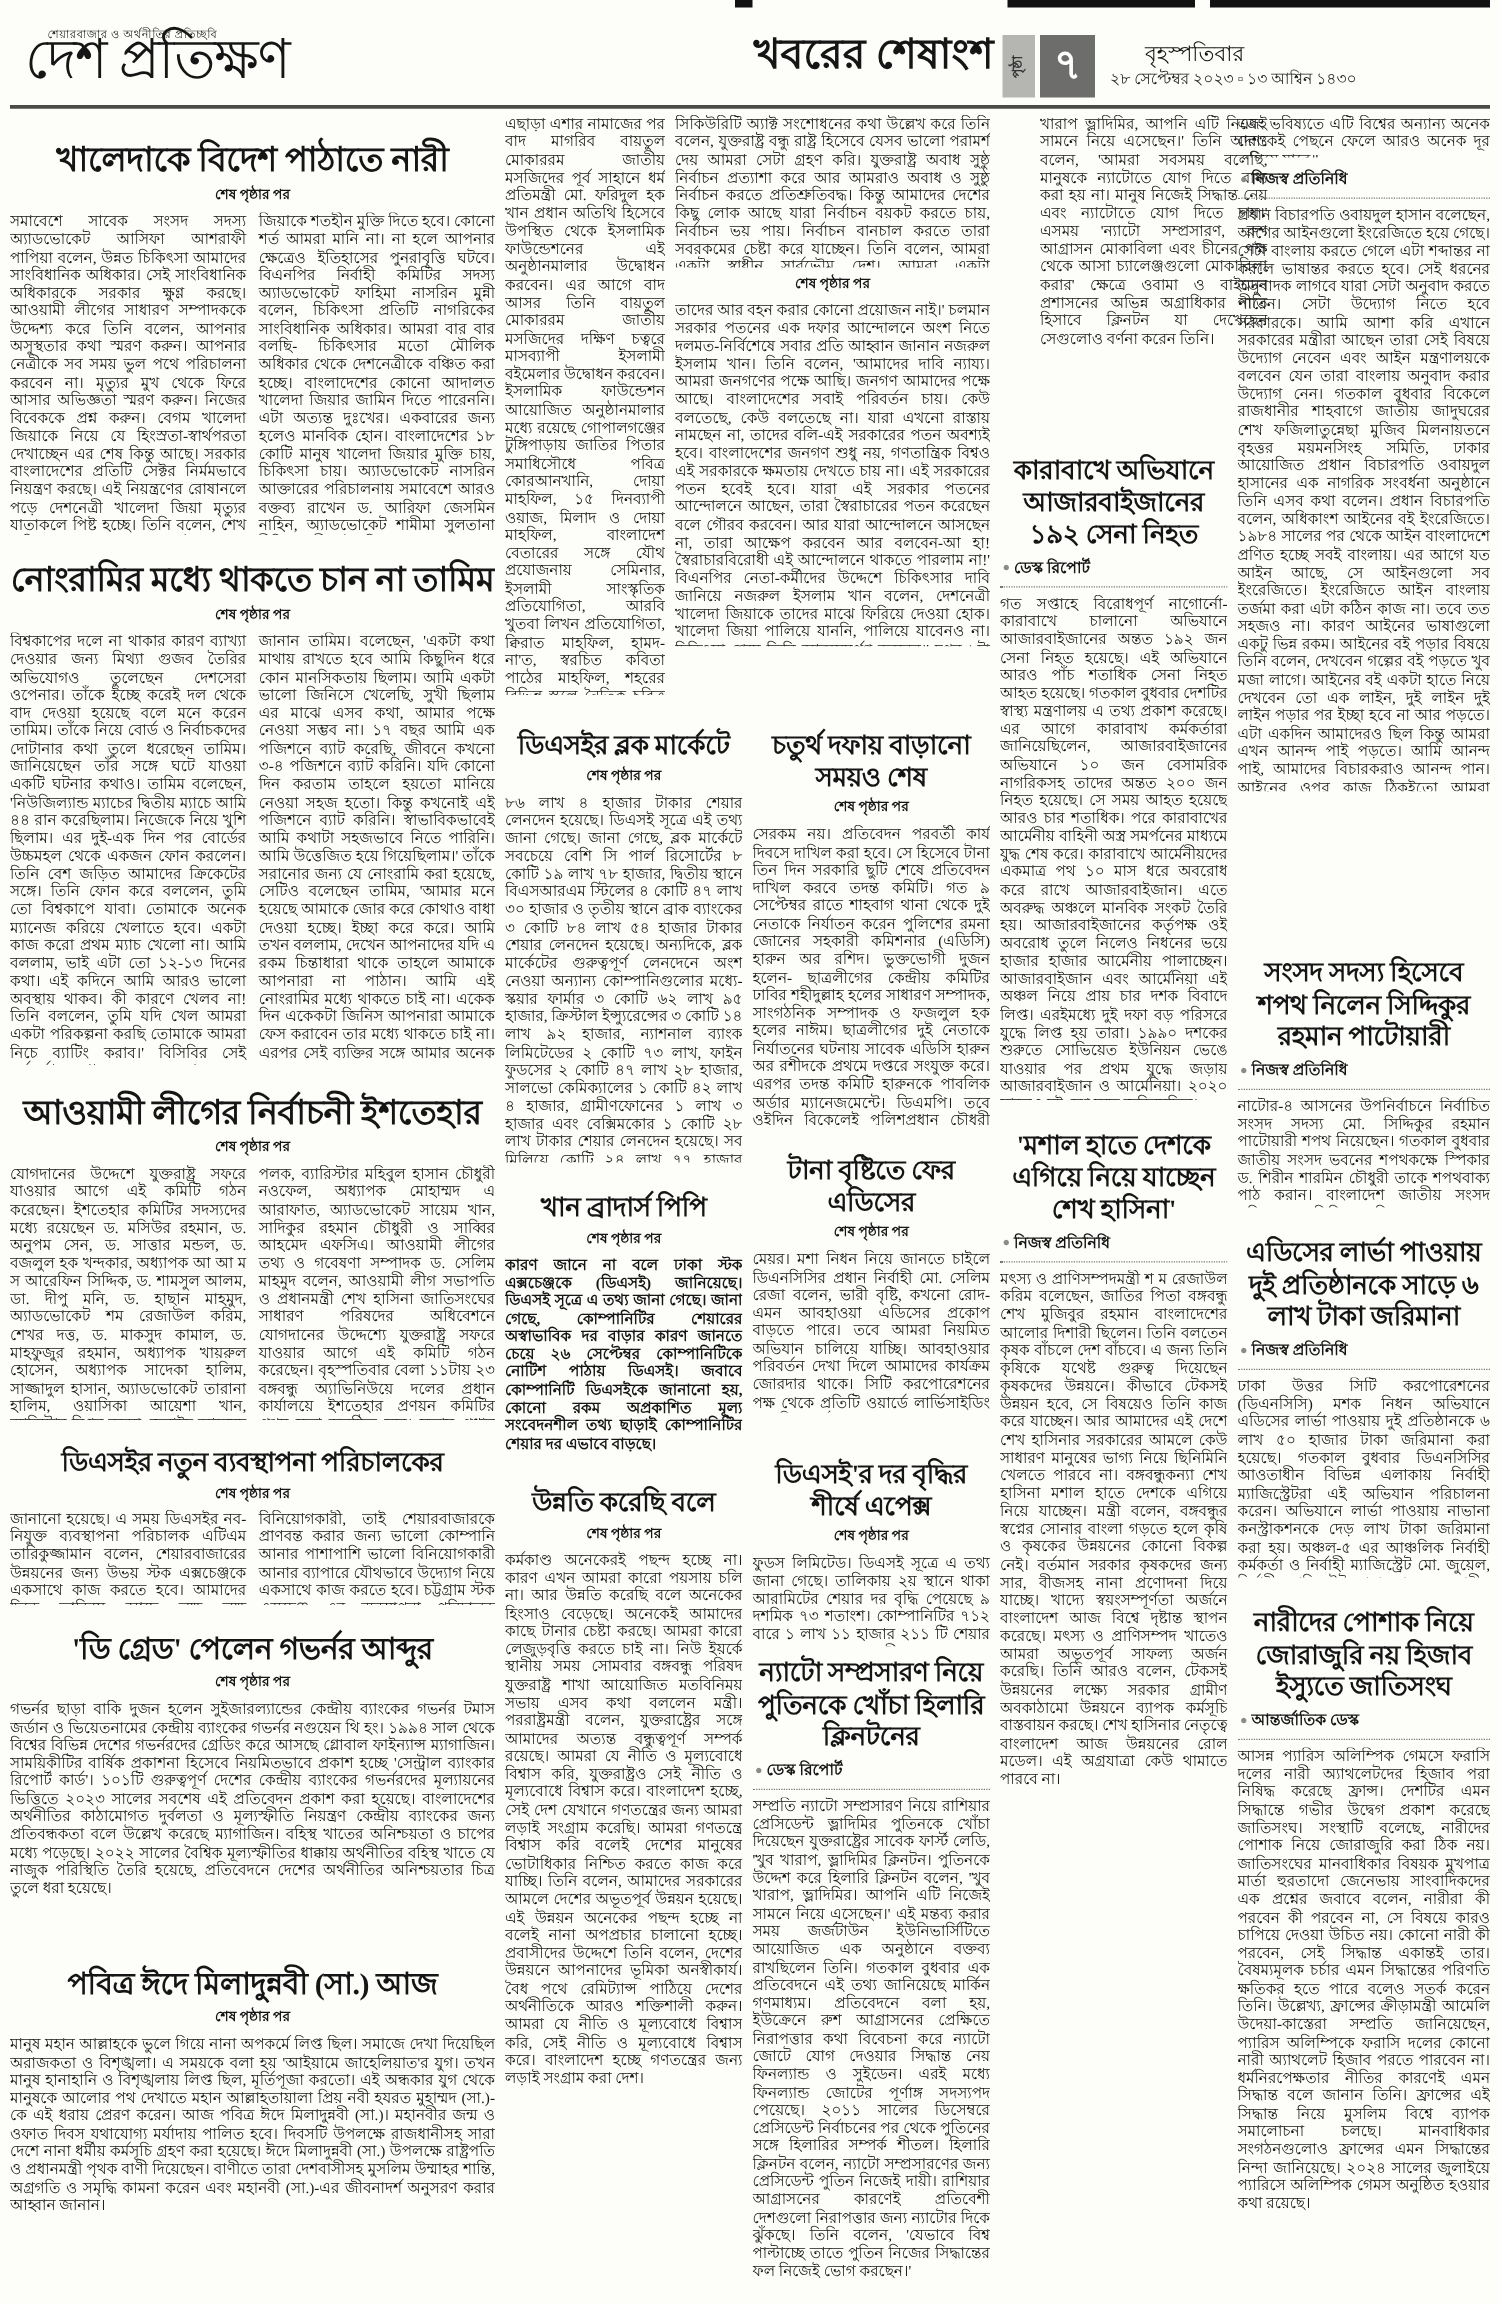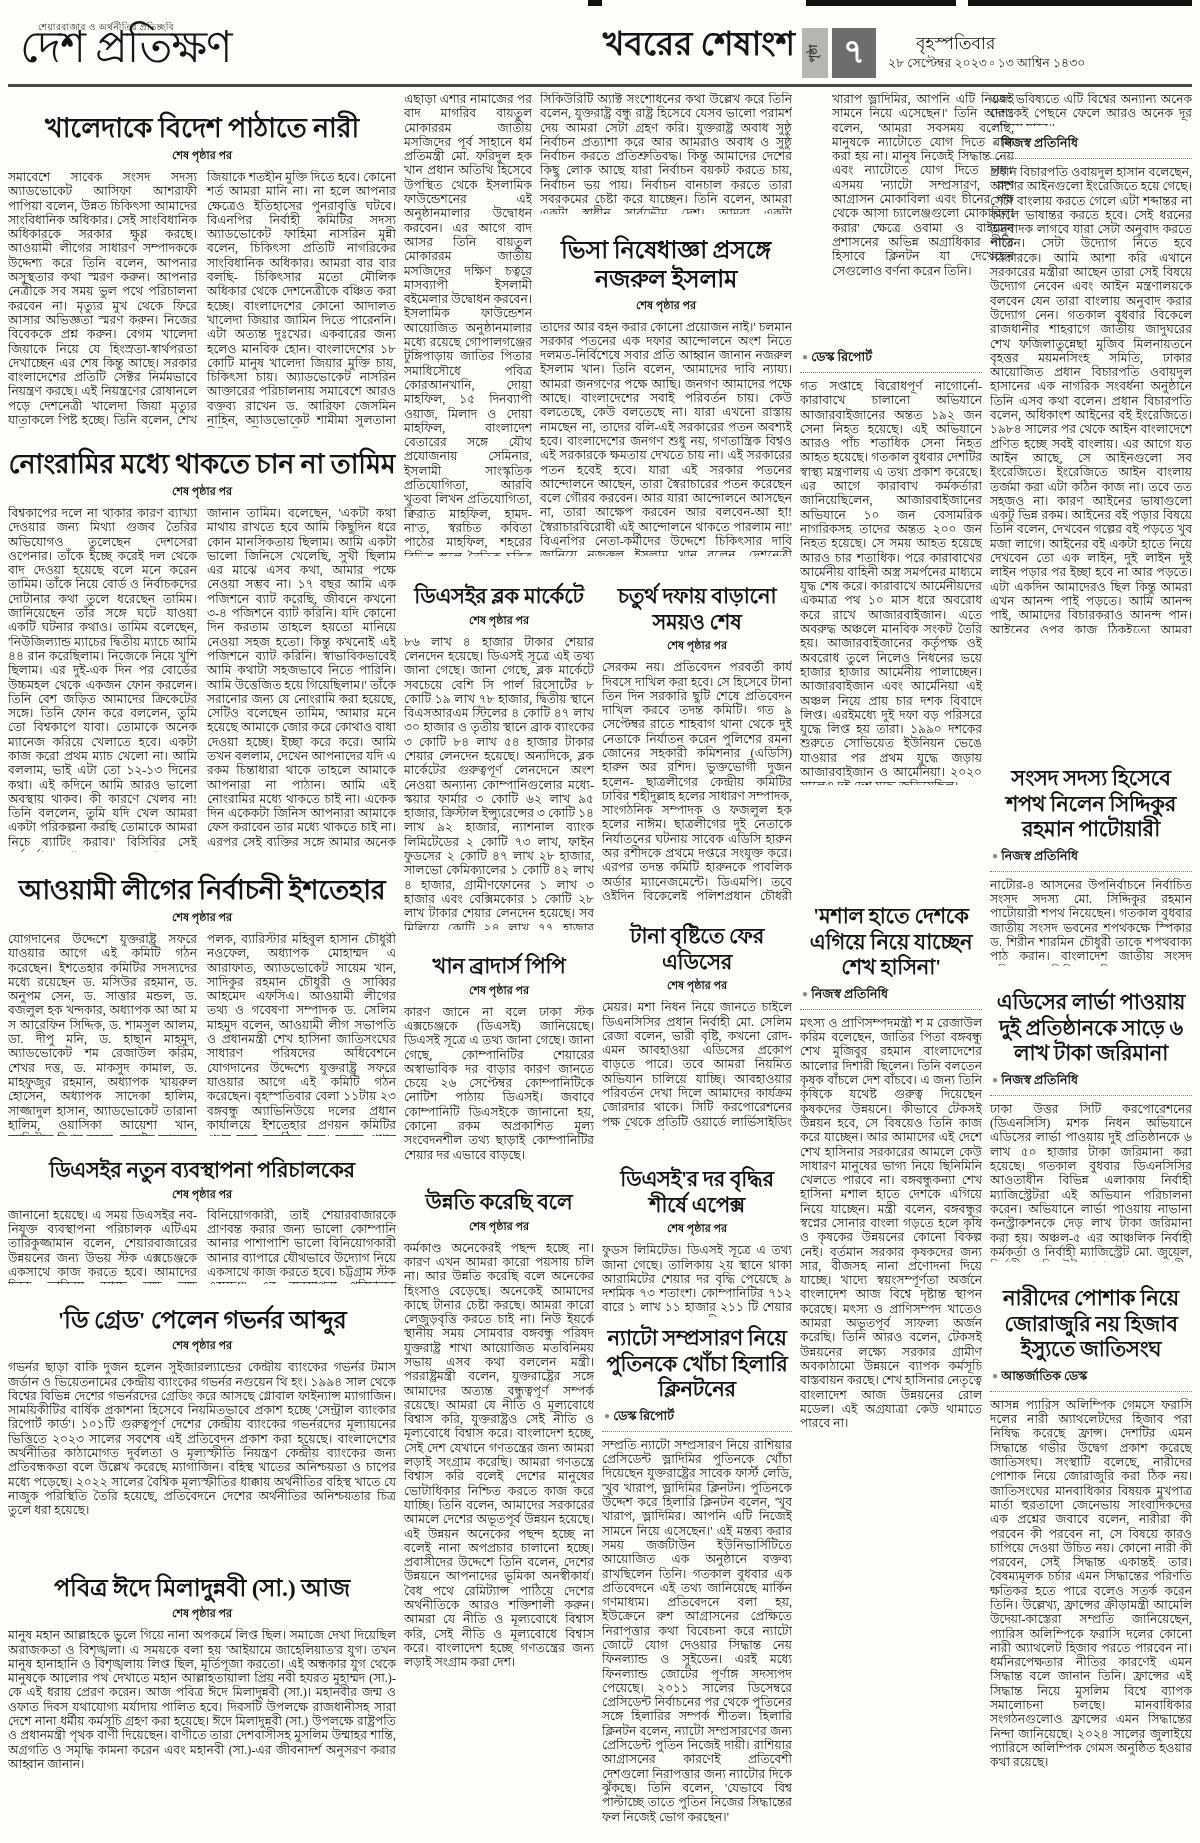--- a/index.html
+++ b/index.html
@@ -96,35 +96,34 @@
 
   <div class="art" style="left:404px;top:92px;width:128px;height:464px;">
     <div class="body" style="height:464px;">এছাড়া এশার নামাজের পর বাদ মাগরিব বায়তুল মোকাররম জাতীয় মসজিদের পূর্ব সাহানে ধর্ম প্রতিমন্ত্রী মো. ফরিদুল হক খান প্রধান অতিথি হিসেবে উপস্থিত থেকে ইসলামিক ফাউন্ডেশনের এই অনুষ্ঠানমালার উদ্বোধন করবেন। এর আগে বাদ আসর তিনি বায়তুল মোকাররম জাতীয় মসজিদের দক্ষিণ চত্বরে মাসব্যাপী ইসলামী বইমেলার উদ্বোধন করবেন। ইসলামিক ফাউন্ডেশন আয়োজিত অনুষ্ঠানমালার মধ্যে রয়েছে গোপালগঞ্জের টুঙ্গিপাড়ায় জাতির পিতার সমাধিসৌধে পবিত্র কোরআনখানি, দোয়া মাহফিল, ১৫ দিনব্যাপী ওয়াজ, মিলাদ ও দোয়া মাহফিল, বাংলাদেশ বেতারের সঙ্গে যৌথ প্রযোজনায় সেমিনার, ইসলামী সাংস্কৃতিক প্রতিযোগিতা, আরবি খুতবা লিখন প্রতিযোগিতা, ক্বিরাত মাহফিল, হামদ-না'ত, স্বরচিত কবিতা পাঠের মাহফিল, শহরের বিভিন্ন স্কুলে নৈতিক চরিত্র গঠন বিষয়ক সেমিনার, স্মরণিকা ও ক্রোড়পত্র প্রকাশ। এছাড়াও পবিত্র ঈদে মিলাদুন্নবী (সা.) ১৪৪৪ হিজরি উপলক্ষে ইসলামিক ফাউন্ডেশনের সকল বিভাগীয় ও জেলা কার্যালয়, ৫০টি ইসলামিক মিশন ও ইমাম প্রশিক্ষণ একাডেমিতে অনুষ্ঠানমালার আয়োজন করা হয়েছে। পবিত্র ঈদে মিলাদুন্নবী (সা.) উদযাপন উপলক্ষে সরকারি হাসপাতাল, কারাগার, সরকারি শিশুসদন, বৃদ্ধ নিবাস, মুক্তিযোদ্ধা নিরাময়কেন্দ্রে উন্নতমানের খাবার পরিবেশনেরও ব্যবস্থা নেওয়া হয়েছে।</div>
   </div>
 
   <div class="art" style="left:540px;top:92px;width:252px;height:122px;">
     <div class="body" style="height:122px;">সিকিউরিটি অ্যাক্ট সংশোধনের কথা উল্লেখ করে তিনি বলেন, যুক্তরাষ্ট্র বন্ধু রাষ্ট্র হিসেবে যেসব ভালো পরামর্শ দেয় আমরা সেটা গ্রহণ করি। যুক্তরাষ্ট্র অবাধ সুষ্ঠু নির্বাচন প্রত্যাশা করে আর আমরাও অবাধ ও সুষ্ঠু নির্বাচন করতে প্রতিশ্রুতিবদ্ধ। কিন্তু আমাদের দেশের কিছু লোক আছে যারা নির্বাচন বয়কট করতে চায়, নির্বাচন ভয় পায়। নির্বাচন বানচাল করতে তারা সবরকমের চেষ্টা করে যাচ্ছেন। তিনি বলেন, আমরা একটা স্বাধীন সার্বভৌম দেশ। আমরা একটা ভারসাম্যপূর্ণ পররাষ্ট্রনীতি অনুসরণ করি।</div>
   </div>
 
   <div class="art" style="left:540px;top:216px;width:252px;height:340px;">
-    <div class="hl hl-lg">ভিসা নিষেধাজ্ঞা প্রসঙ্গে নজরুল ইসলাম</div>
     <div class="cont">শেষ পৃষ্ঠার পর</div>
     <div class="body" style="height:276px;margin-top:4px;">তাদের আর বহন করার কোনো প্রয়োজন নাই।' চলমান সরকার পতনের এক দফার আন্দোলনে অংশ নিতে দলমত-নির্বিশেষে সবার প্রতি আহ্বান জানান নজরুল ইসলাম খান। তিনি বলেন, 'আমাদের দাবি ন্যায্য। আমরা জনগণের পক্ষে আছি। জনগণ আমাদের পক্ষে আছে। বাংলাদেশের সবাই পরিবর্তন চায়। কেউ বলতেছে, কেউ বলতেছে না। যারা এখনো রাস্তায় নামছেন না, তাদের বলি-এই সরকারের পতন অবশ্যই হবে। বাংলাদেশের জনগণ শুধু নয়, গণতান্ত্রিক বিশ্বও এই সরকারকে ক্ষমতায় দেখতে চায় না। এই সরকারের পতন হবেই হবে। যারা এই সরকার পতনের আন্দোলনে আছেন, তারা স্বৈরাচারের পতন করেছেন বলে গৌরব করবেন। আর যারা আন্দোলনে আসছেন না, তারা আক্ষেপ করবেন আর বলবেন-আ হা! স্বৈরাচারবিরোধী এই আন্দোলনে থাকতে পারলাম না!' বিএনপির নেতা-কর্মীদের উদ্দেশে চিকিৎসার দাবি জানিয়ে নজরুল ইসলাম খান বলেন, দেশনেত্রী খালেদা জিয়াকে তাদের মাঝে ফিরিয়ে দেওয়া হোক। খালেদা জিয়া পালিয়ে যাননি, পালিয়ে যাবেনও না। চিকিৎসা শেষে তিনি আত্মসমর্পণ করবেন।' দুপুর ২টা থেকে সমাবেশ শুরুর কথা থাকলেও আগে থেকেই নেতা-কর্মীরা এসে জড়ো হন। সড়কটিই ছিল এই সমাবেশের স্থান। সমাবেশ শুরু হওয়ার পরেও অনেকটা সময় ধরে সড়ক অবরুদ্ধ থাকে। চার ঘণ্টারও বেশি সময় সড়ক একেবারেই বন্ধ ছিল। এর প্রভাবে এই এলাকার সড়কেও প্রচণ্ড যানজটের সৃষ্টি হয়; যানবাহনের সারি দীর্ঘ হতে থাকে, চরম দুর্ভোগে পড়েন যাত্রীরা। সমাবেশ শেষ হওয়ার বেশ কিছু সময় পরে যান চলাচল স্বাভাবিক হয়। শেষ পর্যন্ত কোনো অপ্রীতিকর ঘটনা ছাড়াই সমাবেশ শেষ হয়।</div>
   </div>
 
   <div class="art" style="left:404px;top:564px;width:190px;height:366px;">
     <div class="hl hl-md">ডিএসইর ব্লক মার্কেটে</div>
     <div class="cont">শেষ পৃষ্ঠার পর</div>
     <div class="body" style="height:306px;margin-top:4px;">৮৬ লাখ ৪ হাজার টাকার শেয়ার লেনদেন হয়েছে। ডিএসই সূত্রে এই তথ্য জানা গেছে। জানা গেছে, ব্লক মার্কেটে সবচেয়ে বেশি সি পার্ল রিসোর্টের ৮ কোটি ১৯ লাখ ৭৮ হাজার, দ্বিতীয় স্থানে বিএসআরএম স্টিলের ৪ কোটি ৪৭ লাখ ৩০ হাজার ও তৃতীয় স্থানে ব্রাক ব্যাংকের ৩ কোটি ৮৪ লাখ ৫৪ হাজার টাকার শেয়ার লেনদেন হয়েছে। অন্যদিকে, ব্লক মার্কেটের গুরুত্বপূর্ণ লেনদেনে অংশ নেওয়া অন্যান্য কোম্পানিগুলোর মধ্যে- স্কয়ার ফার্মার ৩ কোটি ৬২ লাখ ৯৫ হাজার, ক্রিস্টাল ইন্স্যুরেন্সের ৩ কোটি ১৪ লাখ ৯২ হাজার, ন্যাশনাল ব্যাংক লিমিটেডের ২ কোটি ৭৩ লাখ, ফাইন ফুডসের ২ কোটি ৪৭ লাখ ২৮ হাজার, সালভো কেমিক্যালের ১ কোটি ৪২ লাখ ৪ হাজার, গ্রামীণফোনের ১ লাখ ৩ হাজার এবং বেক্সিমকোর ১ কোটি ২৮ লাখ টাকার শেয়ার লেনদেন হয়েছে। সব মিলিয়ে কোটি ২৪ লাখ ৭৭ হাজার টাকার শেয়ার লেনদেন হয়েছে।</div>
   </div>
 
   <div class="art" style="left:404px;top:934px;width:190px;height:232px;">
     <div class="hl hl-md">খান ব্রাদার্স পিপি</div>
     <div class="cont">শেষ পৃষ্ঠার পর</div>
-    <div class="body" style="height:172px;margin-top:4px;">কারণ জানে না বলে ঢাকা স্টক এক্সচেঞ্জকে (ডিএসই) জানিয়েছে। ডিএসই সূত্রে এ তথ্য জানা গেছে। জানা গেছে, কোম্পানিটির শেয়ারের অস্বাভাবিক দর বাড়ার কারণ জানতে চেয়ে ২৬ সেপ্টেম্বর কোম্পানিটিকে নোটিশ পাঠায় ডিএসই। জবাবে কোম্পানিটি ডিএসইকে জানানো হয়, কোনো রকম অপ্রকাশিত মূল্য সংবেদনশীল তথ্য ছাড়াই কোম্পানিটির শেয়ার দর এভাবে বাড়ছে।</div>
+    <div class="body" style="height:172px;margin-top:4px;font-weight:bold;">কারণ জানে না বলে ঢাকা স্টক এক্সচেঞ্জকে (ডিএসই) জানিয়েছে। ডিএসই সূত্রে এ তথ্য জানা গেছে। জানা গেছে, কোম্পানিটির শেয়ারের অস্বাভাবিক দর বাড়ার কারণ জানতে চেয়ে ২৬ সেপ্টেম্বর কোম্পানিটিকে নোটিশ পাঠায় ডিএসই। জবাবে কোম্পানিটি ডিএসইকে জানানো হয়, কোনো রকম অপ্রকাশিত মূল্য সংবেদনশীল তথ্য ছাড়াই কোম্পানিটির শেয়ার দর এভাবে বাড়ছে।</div>
   </div>
 
   <div class="art" style="left:404px;top:1170px;width:190px;height:668px;">
     <div class="hl hl-md">উন্নতি করেছি বলে</div>
     <div class="cont">শেষ পৃষ্ঠার পর</div>
     <div class="body" style="height:606px;margin-top:4px;">কর্মকাণ্ড অনেকেরই পছন্দ হচ্ছে না। কারণ এখন আমরা কারো পয়সায় চলি না। আর উন্নতি করেছি বলে অনেকের হিংসাও বেড়েছে। অনেকেই আমাদের কাছে টানার চেষ্টা করছে। আমরা কারো লেজুড়বৃত্তি করতে চাই না। নিউ ইয়র্কে স্থানীয় সময় সোমবার বঙ্গবন্ধু পরিষদ যুক্তরাষ্ট্র শাখা আয়োজিত মতবিনিময় সভায় এসব কথা বললেন মন্ত্রী। পররাষ্ট্রমন্ত্রী বলেন, যুক্তরাষ্ট্রের সঙ্গে আমাদের অত্যন্ত বন্ধুত্বপূর্ণ সম্পর্ক রয়েছে। আমরা যে নীতি ও মূল্যবোধে বিশ্বাস করি, যুক্তরাষ্ট্রও সেই নীতি ও মূল্যবোধে বিশ্বাস করে। বাংলাদেশ হচ্ছে, সেই দেশ যেখানে গণতন্ত্রের জন্য আমরা লড়াই সংগ্রাম করেছি। আমরা গণতন্ত্রে বিশ্বাস করি বলেই দেশের মানুষের ভোটাধিকার নিশ্চিত করতে কাজ করে যাচ্ছি। তিনি বলেন, আমাদের সরকারের আমলে দেশের অভূতপূর্ব উন্নয়ন হয়েছে। এই উন্নয়ন অনেকের পছন্দ হচ্ছে না বলেই নানা অপপ্রচার চালানো হচ্ছে। প্রবাসীদের উদ্দেশে তিনি বলেন, দেশের উন্নয়নে আপনাদের ভূমিকা অনস্বীকার্য। বৈধ পথে রেমিট্যান্স পাঠিয়ে দেশের অর্থনীতিকে আরও শক্তিশালী করুন। আমরা যে নীতি ও মূল্যবোধে বিশ্বাস করি, সেই নীতি ও মূল্যবোধে বিশ্বাস করে। বাংলাদেশ হচ্ছে গণতন্ত্রের জন্য লড়াই সংগ্রাম করা দেশ।</div>
   </div>
 
   <div class="art" style="left:602px;top:564px;width:190px;height:336px;">
     <div class="hl hl-md">চতুর্থ দফায় বাড়ানো সময়ও শেষ</div>
@@ -149,20 +148,21 @@
     <div class="byline"><span class="dot">●</span> <span>ডেস্ক রিপোর্ট</span></div>
     <div class="dotted"></div>
     <div class="body" style="height:426px;">সম্প্রতি ন্যাটো সম্প্রসারণ নিয়ে রাশিয়ার প্রেসিডেন্ট ভ্লাদিমির পুতিনকে খোঁচা দিয়েছেন যুক্তরাষ্ট্রের সাবেক ফার্স্ট লেডি, 'খুব খারাপ, ভ্লাদিমির ক্লিনটন। পুতিনকে উদ্দেশ করে হিলারি ক্লিনটন বলেন, 'খুব খারাপ, ভ্লাদিমির। আপনি এটি নিজেই সামনে নিয়ে এসেছেন।' এই মন্তব্য করার সময় জর্জটাউন ইউনিভার্সিটিতে আয়োজিত এক অনুষ্ঠানে বক্তব্য রাখছিলেন তিনি। গতকাল বুধবার এক প্রতিবেদনে এই তথ্য জানিয়েছে মার্কিন গণমাধ্যম। প্রতিবেদনে বলা হয়, ইউক্রেনে রুশ আগ্রাসনের প্রেক্ষিতে নিরাপত্তার কথা বিবেচনা করে ন্যাটো জোটে যোগ দেওয়ার সিদ্ধান্ত নেয় ফিনল্যান্ড ও সুইডেন। এরই মধ্যে ফিনল্যান্ড জোটের পূর্ণাঙ্গ সদস্যপদ পেয়েছে। ২০১১ সালের ডিসেম্বরে প্রেসিডেন্ট নির্বাচনের পর থেকে পুতিনের সঙ্গে হিলারির সম্পর্ক শীতল। হিলারি ক্লিনটন বলেন, ন্যাটো সম্প্রসারণের জন্য প্রেসিডেন্ট পুতিন নিজেই দায়ী। রাশিয়ার আগ্রাসনের কারণেই প্রতিবেশী দেশগুলো নিরাপত্তার জন্য ন্যাটোর দিকে ঝুঁকছে। তিনি বলেন, 'যেভাবে বিশ্ব পাল্টাচ্ছে তাতে পুতিন নিজের সিদ্ধান্তের ফল নিজেই ভোগ করছেন।'</div>
   </div>
 
   <div class="art" style="left:800px;top:92px;width:182px;height:248px;margin-left:32px;">
     <div class="body" style="height:248px;">খারাপ ভ্লাদিমির, আপনি এটি নিজেই সামনে নিয়ে এসেছেন।' তিনি আরও বলেন, 'আমরা সবসময় বলেছি, মানুষকে ন্যাটোতে যোগ দিতে বাধ্য করা হয় না। মানুষ নিজেই সিদ্ধান্ত নেয় এবং ন্যাটোতে যোগ দিতে চায়।' এসময় 'ন্যাটো সম্প্রসারণ, রুশ আগ্রাসন মোকাবিলা এবং চীনের পক্ষ থেকে আসা চ্যালেঞ্জগুলো মোকাবিলা করার' ক্ষেত্রে ওবামা ও বাইডেন প্রশাসনের অভিন্ন অগ্রাধিকার নীতি হিসাবে ক্লিনটন যা দেখেছেন সেগুলোও বর্ণনা করেন তিনি।</div>
   </div>
 
   <div class="art" style="left:800px;top:344px;width:182px;height:536px;">
+    <div class="hl hl-md">কারাবাখে অভিযানে আজারবাইজানের ১৯২ সেনা নিহত</div>
     <div class="byline"><span class="dot">●</span> <span>ডেস্ক রিপোর্ট</span></div>
     <div class="dotted"></div>
     <div class="body" style="height:406px;">গত সপ্তাহে বিরোধপূর্ণ নাগোর্নো-কারাবাখে চালানো অভিযানে আজারবাইজানের অন্তত ১৯২ জন সেনা নিহত হয়েছে। এই অভিযানে আরও পাঁচ শতাধিক সেনা নিহত আহত হয়েছে। গতকাল বুধবার দেশটির স্বাস্থ্য মন্ত্রণালয় এ তথ্য প্রকাশ করেছে। এর আগে কারাবাখ কর্মকর্তারা জানিয়েছিলেন, আজারবাইজানের অভিযানে ১০ জন বেসামরিক নাগরিকসহ তাদের অন্তত ২০০ জন নিহত হয়েছে। সে সময় আহত হয়েছে আরও চার শতাধিক। পরে কারাবাখের আর্মেনীয় বাহিনী অস্ত্র সমর্পনের মাধ্যমে যুদ্ধ শেষ করে। কারাবাখে আর্মেনীয়দের একমাত্র পথ ১০ মাস ধরে অবরোধ করে রাখে আজারবাইজান। এতে অবরুদ্ধ অঞ্চলে মানবিক সংকট তৈরি হয়। আজারবাইজানের কর্তৃপক্ষ ওই অবরোধ তুলে নিলেও নিধনের ভয়ে হাজার হাজার আর্মেনীয় পালাচ্ছেন। আজারবাইজান এবং আর্মেনিয়া এই অঞ্চল নিয়ে প্রায় চার দশক বিবাদে লিপ্ত। এরইমধ্যে দুই দফা বড় পরিসরে যুদ্ধে লিপ্ত হয় তারা। ১৯৯০ দশকের শুরুতে সোভিয়েত ইউনিয়ন ভেঙে যাওয়ার পর প্রথম যুদ্ধে জড়ায় আজারবাইজান ও আর্মেনিয়া। ২০২০ সালেও দুই দেশ যুদ্ধে জড়িয়েছিল।</div>
   </div>
 
   <div class="art" style="left:800px;top:884px;width:182px;height:954px;">
     <div class="hl hl-md">'মশাল হাতে দেশকে এগিয়ে নিয়ে যাচ্ছেন শেখ হাসিনা'</div>
     <div class="byline"><span class="dot">●</span> <span>নিজস্ব প্রতিনিধি</span></div>
     <div class="dotted"></div>
     <div class="body" style="height:812px;">মৎস্য ও প্রাণিসম্পদমন্ত্রী শ ম রেজাউল করিম বলেছেন, জাতির পিতা বঙ্গবন্ধু শেখ মুজিবুর রহমান বাংলাদেশের আলোর দিশারী ছিলেন। তিনি বলতেন কৃষক বাঁচলে দেশ বাঁচবে। এ জন্য তিনি কৃষিকে যথেষ্ট গুরুত্ব দিয়েছেন কৃষকদের উন্নয়নে। কীভাবে টেকসই উন্নয়ন হবে, সে বিষয়েও তিনি কাজ করে যাচ্ছেন। আর আমাদের এই দেশে শেখ হাসিনার সরকারের আমলে কেউ সাধারণ মানুষের ভাগ্য নিয়ে ছিনিমিনি খেলতে পারবে না। বঙ্গবন্ধুকন্যা শেখ হাসিনা মশাল হাতে দেশকে এগিয়ে নিয়ে যাচ্ছেন। মন্ত্রী বলেন, বঙ্গবন্ধুর স্বপ্নের সোনার বাংলা গড়তে হলে কৃষি ও কৃষকের উন্নয়নের কোনো বিকল্প নেই। বর্তমান সরকার কৃষকদের জন্য সার, বীজসহ নানা প্রণোদনা দিয়ে যাচ্ছে। খাদ্যে স্বয়ংসম্পূর্ণতা অর্জনে বাংলাদেশ আজ বিশ্বে দৃষ্টান্ত স্থাপন করেছে। মৎস্য ও প্রাণিসম্পদ খাতেও আমরা অভূতপূর্ব সাফল্য অর্জন করেছি। তিনি আরও বলেন, টেকসই উন্নয়নের লক্ষ্যে সরকার গ্রামীণ অবকাঠামো উন্নয়নে ব্যাপক কর্মসূচি বাস্তবায়ন করছে। শেখ হাসিনার নেতৃত্বে বাংলাদেশ আজ উন্নয়নের রোল মডেল। এই অগ্রযাত্রা কেউ থামাতে পারবে না।</div>

